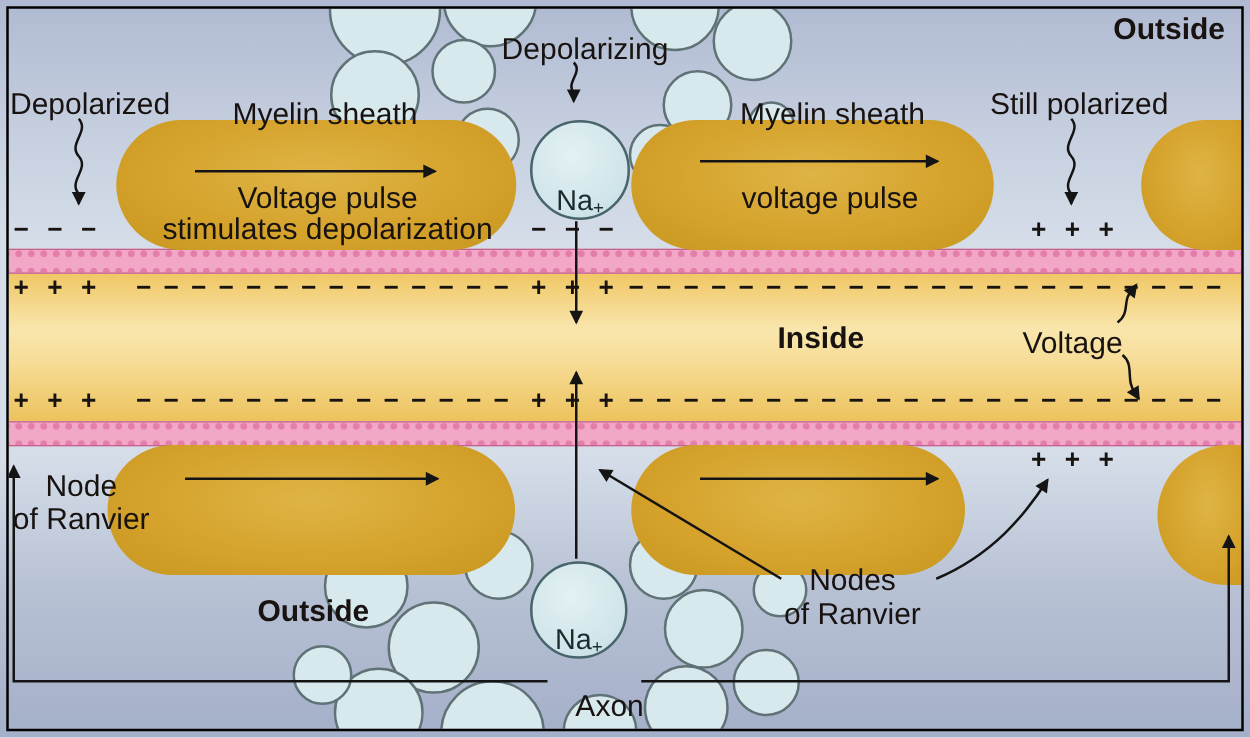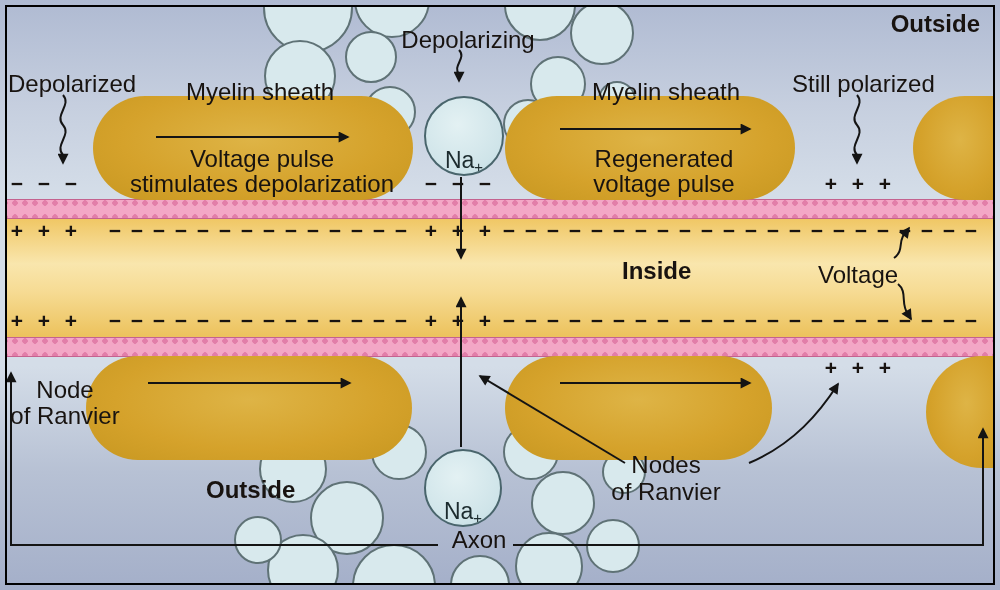--- a/index.html
+++ b/index.html
@@ -246,33 +246,32 @@
         <div class="lbl" style="left:8px;top:70px">Depolarized</div>
         <div class="lbl" style="left:160px;top:78px;width:200px;text-align:center">Myelin sheath</div>
         <div class="lbl" style="left:378px;top:26px;width:180px;text-align:center">Depolarizing</div>
         <div class="lbl" style="left:566px;top:78px;width:200px;text-align:center">Myelin sheath</div>
         <div class="lbl" style="left:792px;top:70px">Still polarized</div>
         <div class="lbl c" style="left:120px;top:146px;width:284px;line-height:25px">
           <div>Voltage pulse</div>
           <div>stimulates depolarization</div>
         </div>
         <div class="lbl c" style="left:554px;top:146px;width:220px;line-height:25px">
-          <div>Regenerated</div>
           <div>voltage pulse</div>
         </div>
         <div class="lbl b" style="left:622px;top:257px">Inside</div>
         <div class="lbl" style="left:818px;top:261px">Voltage</div>
         <div class="lbl c" style="left:0px;top:377px;width:130px;line-height:26px">
           <div>Node</div>
           <div>of Ranvier</div>
         </div>
         <div class="lbl b" style="left:206px;top:476px">Outside</div>
-        <div class="lbl c" style="left:596px;top:451px;width:140px;line-height:27px">
+        <div class="lbl c" style="left:612px;top:451px;width:140px;line-height:27px">
           <div>Nodes</div>
           <div>of Ranvier</div>
         </div>
-        <div class="lbl" style="left:443px;top:526px;width:72px;text-align:center">Axon</div>
+        <div class="lbl" style="left:443px;top:552px;width:72px;text-align:right">Axon</div>
       </div>
 
     </div>
   </div>
   <div class="frame"></div>
 </div>
 
 </body></html>

